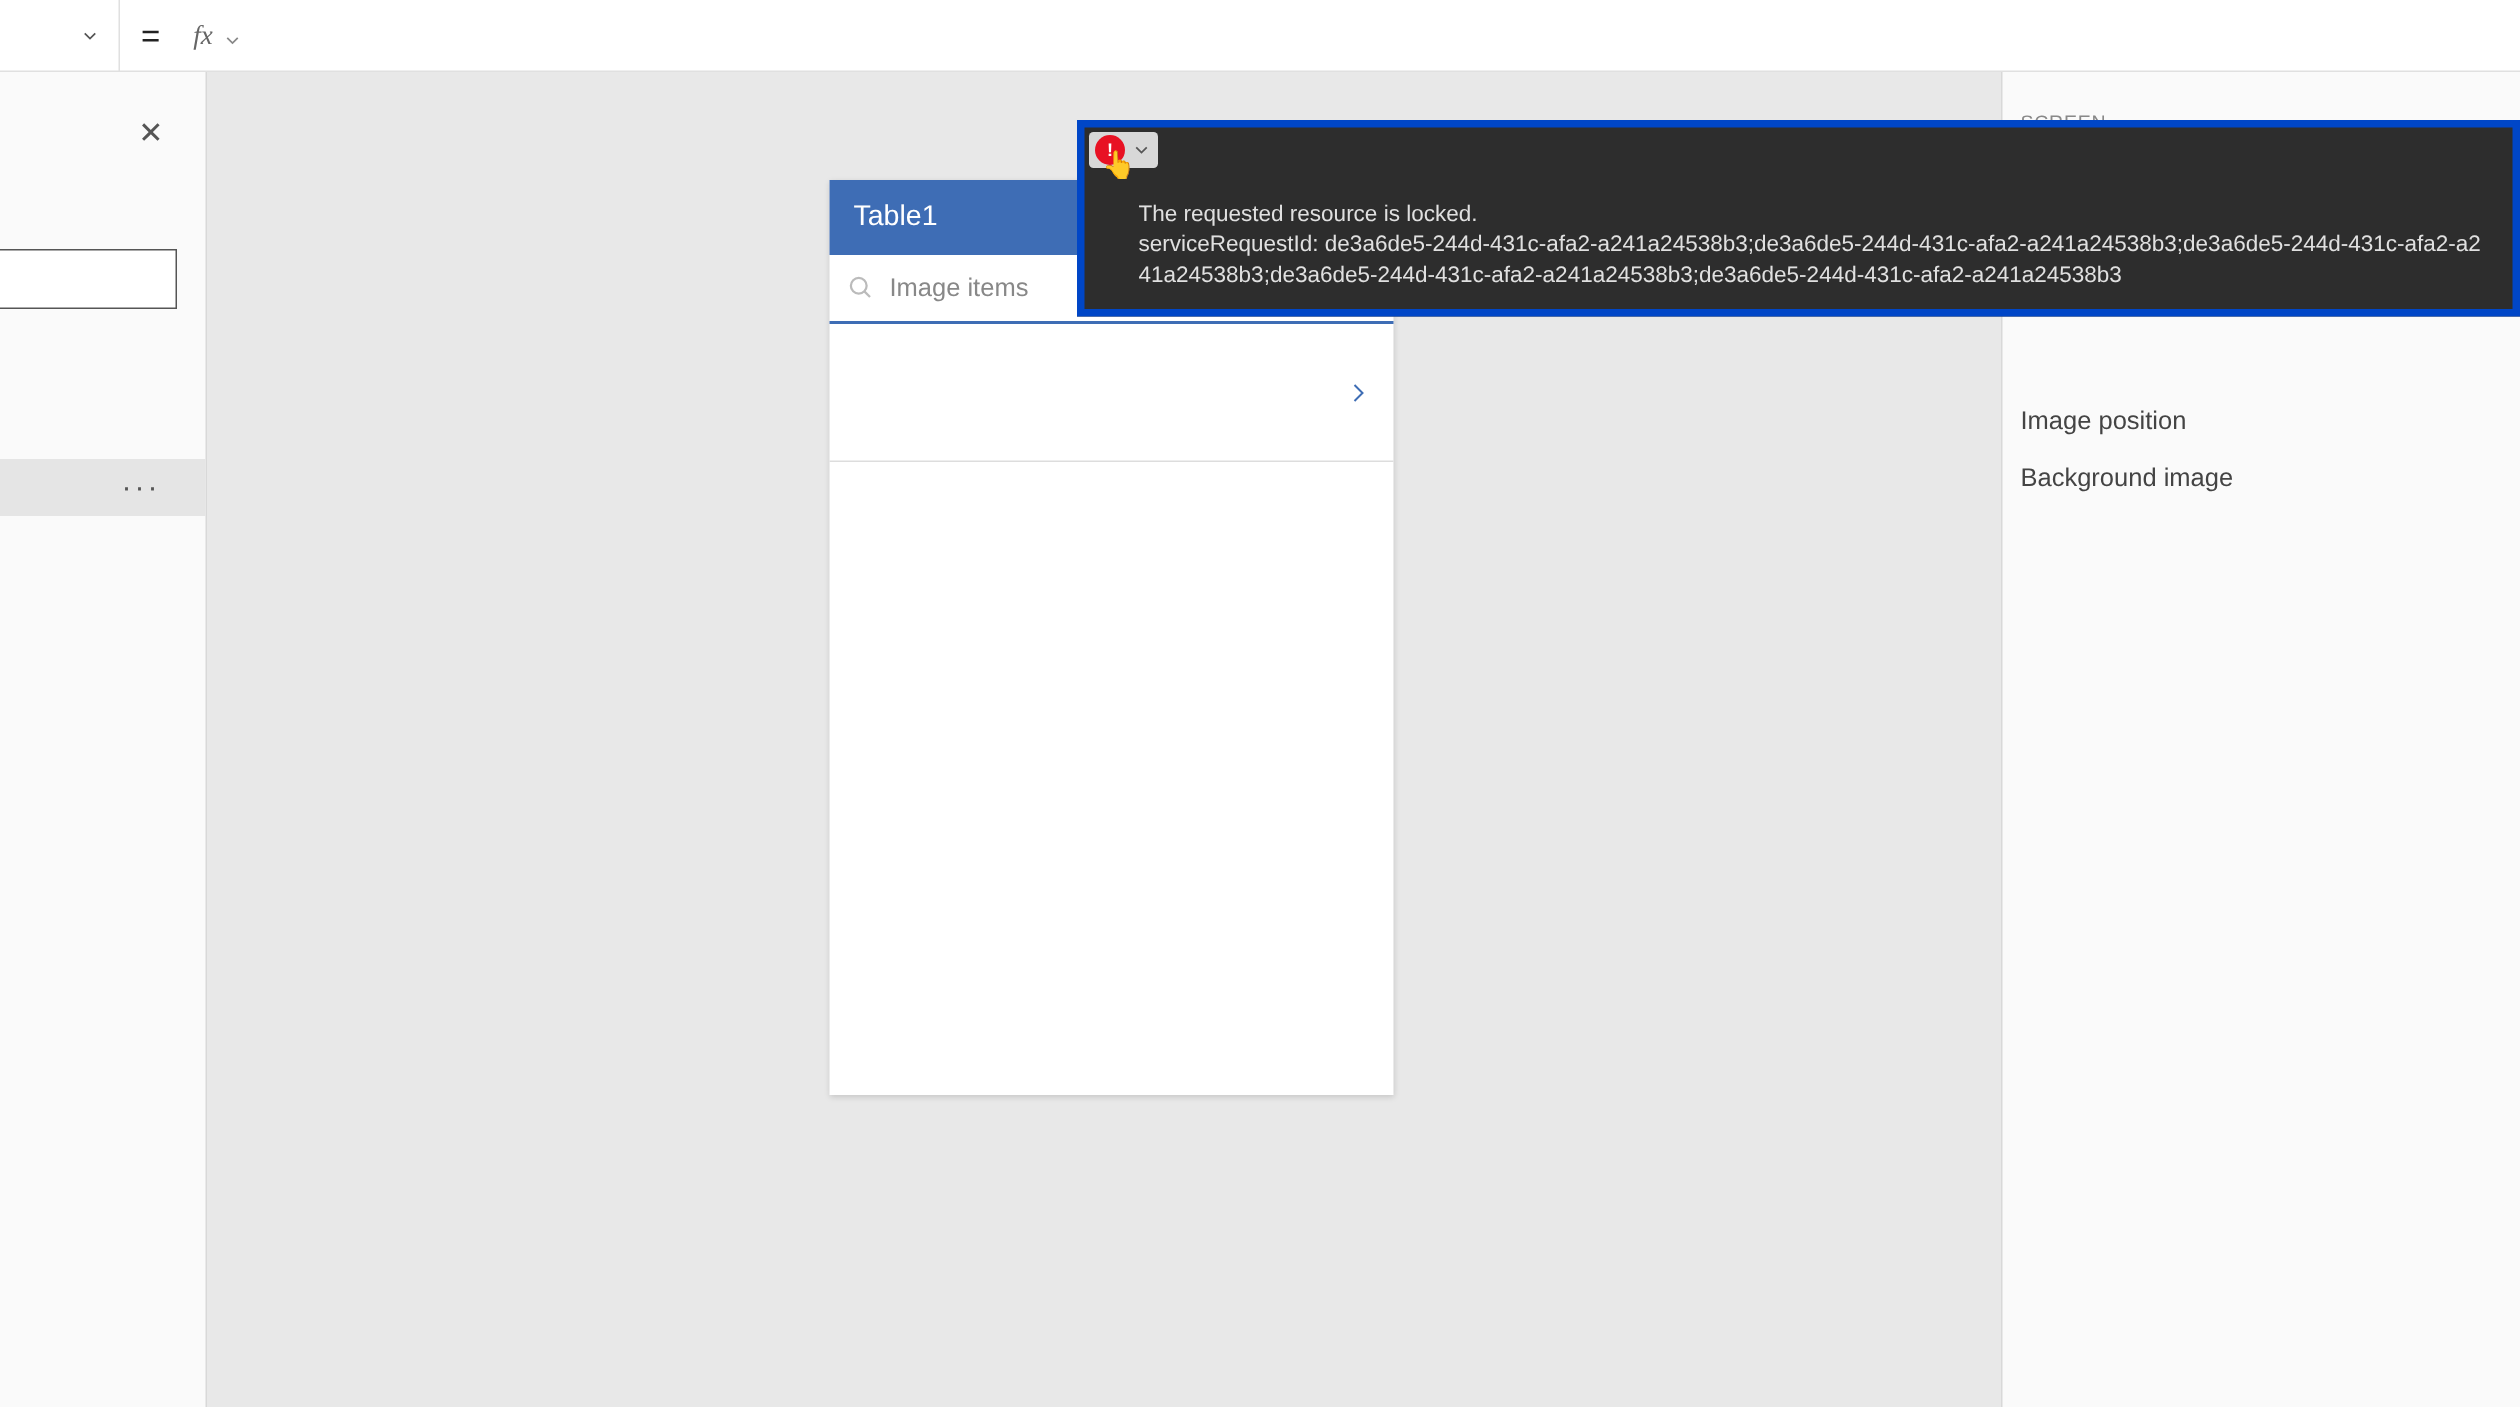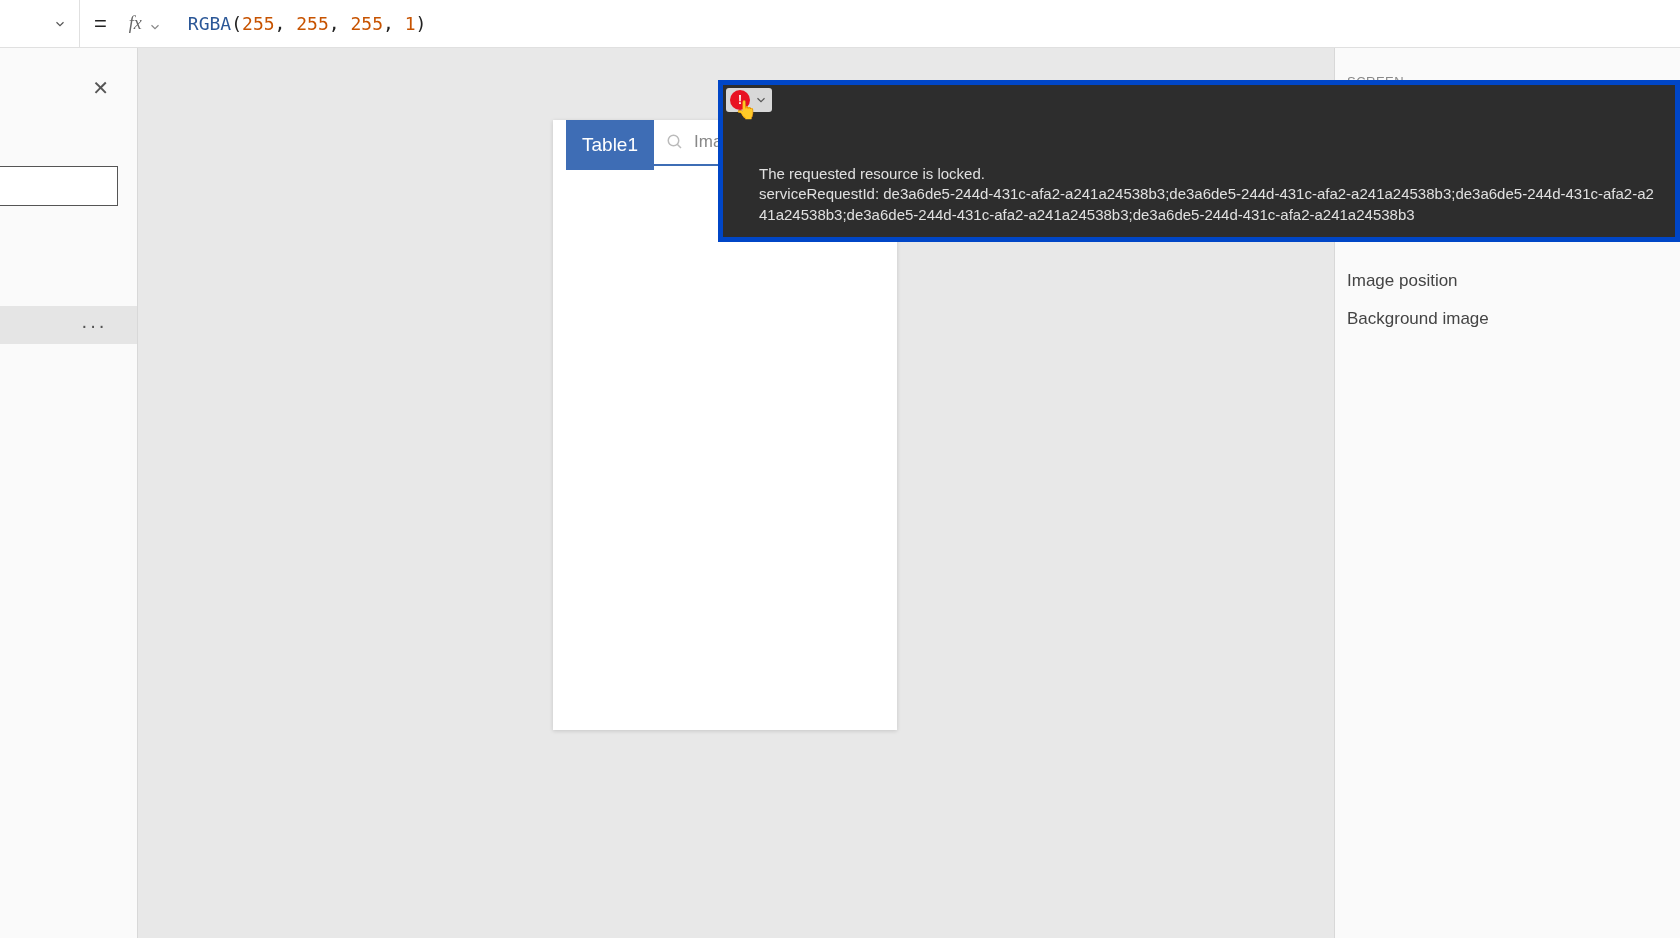--- a/index.html
+++ b/index.html
@@ -100,27 +100,26 @@
   .canvas {
     position: absolute;
     top: 48px; left: 138px;
     right: 346px;
     bottom: 0;
     background: #e8e8e8;
   }
   .app-preview {
     position: absolute;
     top: 72px; left: 415px;
-    width: 344px;
+    width: 376px;
     height: 610px;
     background: #fff;
     box-shadow: 0 1px 4px rgba(0,0,0,.15);
     display: flex;
-    flex-direction: row;
-    padding-left: 13px;
+    flex-direction: column;
   }
   .app-header {
     background: #3e6db5;
     color: #fff;
     height: 50px;
     display: flex;
     align-items: center;
     padding: 0 16px;
     font-size: 19px;
   }
@@ -169,21 +168,20 @@
     background: #e81123;
     border-radius: 50%;
     display:flex;align-items:center;justify-content:center;
     color:#fff;font-size:12px;font-weight:bold;
   }
   .error-body {
     padding: 48px 16px 12px 36px;
     font-size: 15px;
     line-height: 1.35;
     word-break: break-all;
-    margin-top: 31px;
   }
   .cursor-hand {
     position:absolute;
     top:14px; left:12px;
     font-size:18px;
     z-index:30;
     pointer-events:none;
   }
 
   
@@ -229,23 +227,20 @@
     <svg class="chevron-down" viewBox="0 0 24 24" fill="none" stroke="#555" stroke-width="2">
         <polyline points="6 9 12 15 18 9"></polyline>
       </svg>
   </div>
   <div class="formula-eq">=</div>
   <div class="formula-fx">
     <span>fx</span>
     <svg class="chevron-down" viewBox="0 0 24 24" fill="none" stroke="#888" stroke-width="2">
         <polyline points="6 9 12 15 18 9"></polyline>
       </svg>
-  </div>
-  <div class="formula-input">
-    <span class="tok-fn">RGBA</span><span class="tok-punc">(</span><span class="tok-num">255</span><span class="tok-punc">, </span><span class="tok-num">255</span><span class="tok-punc">, </span><span class="tok-num">255</span><span class="tok-punc">, </span><span class="tok-num">1</span><span class="tok-punc">)</span>
   </div>
 </div>
 
 <div class="left-panel">
   <div class="left-close">✕</div>
   <div class="left-input-box"></div>
   <div class="left-row">
     <span>···</span>
   </div>
 </div>

